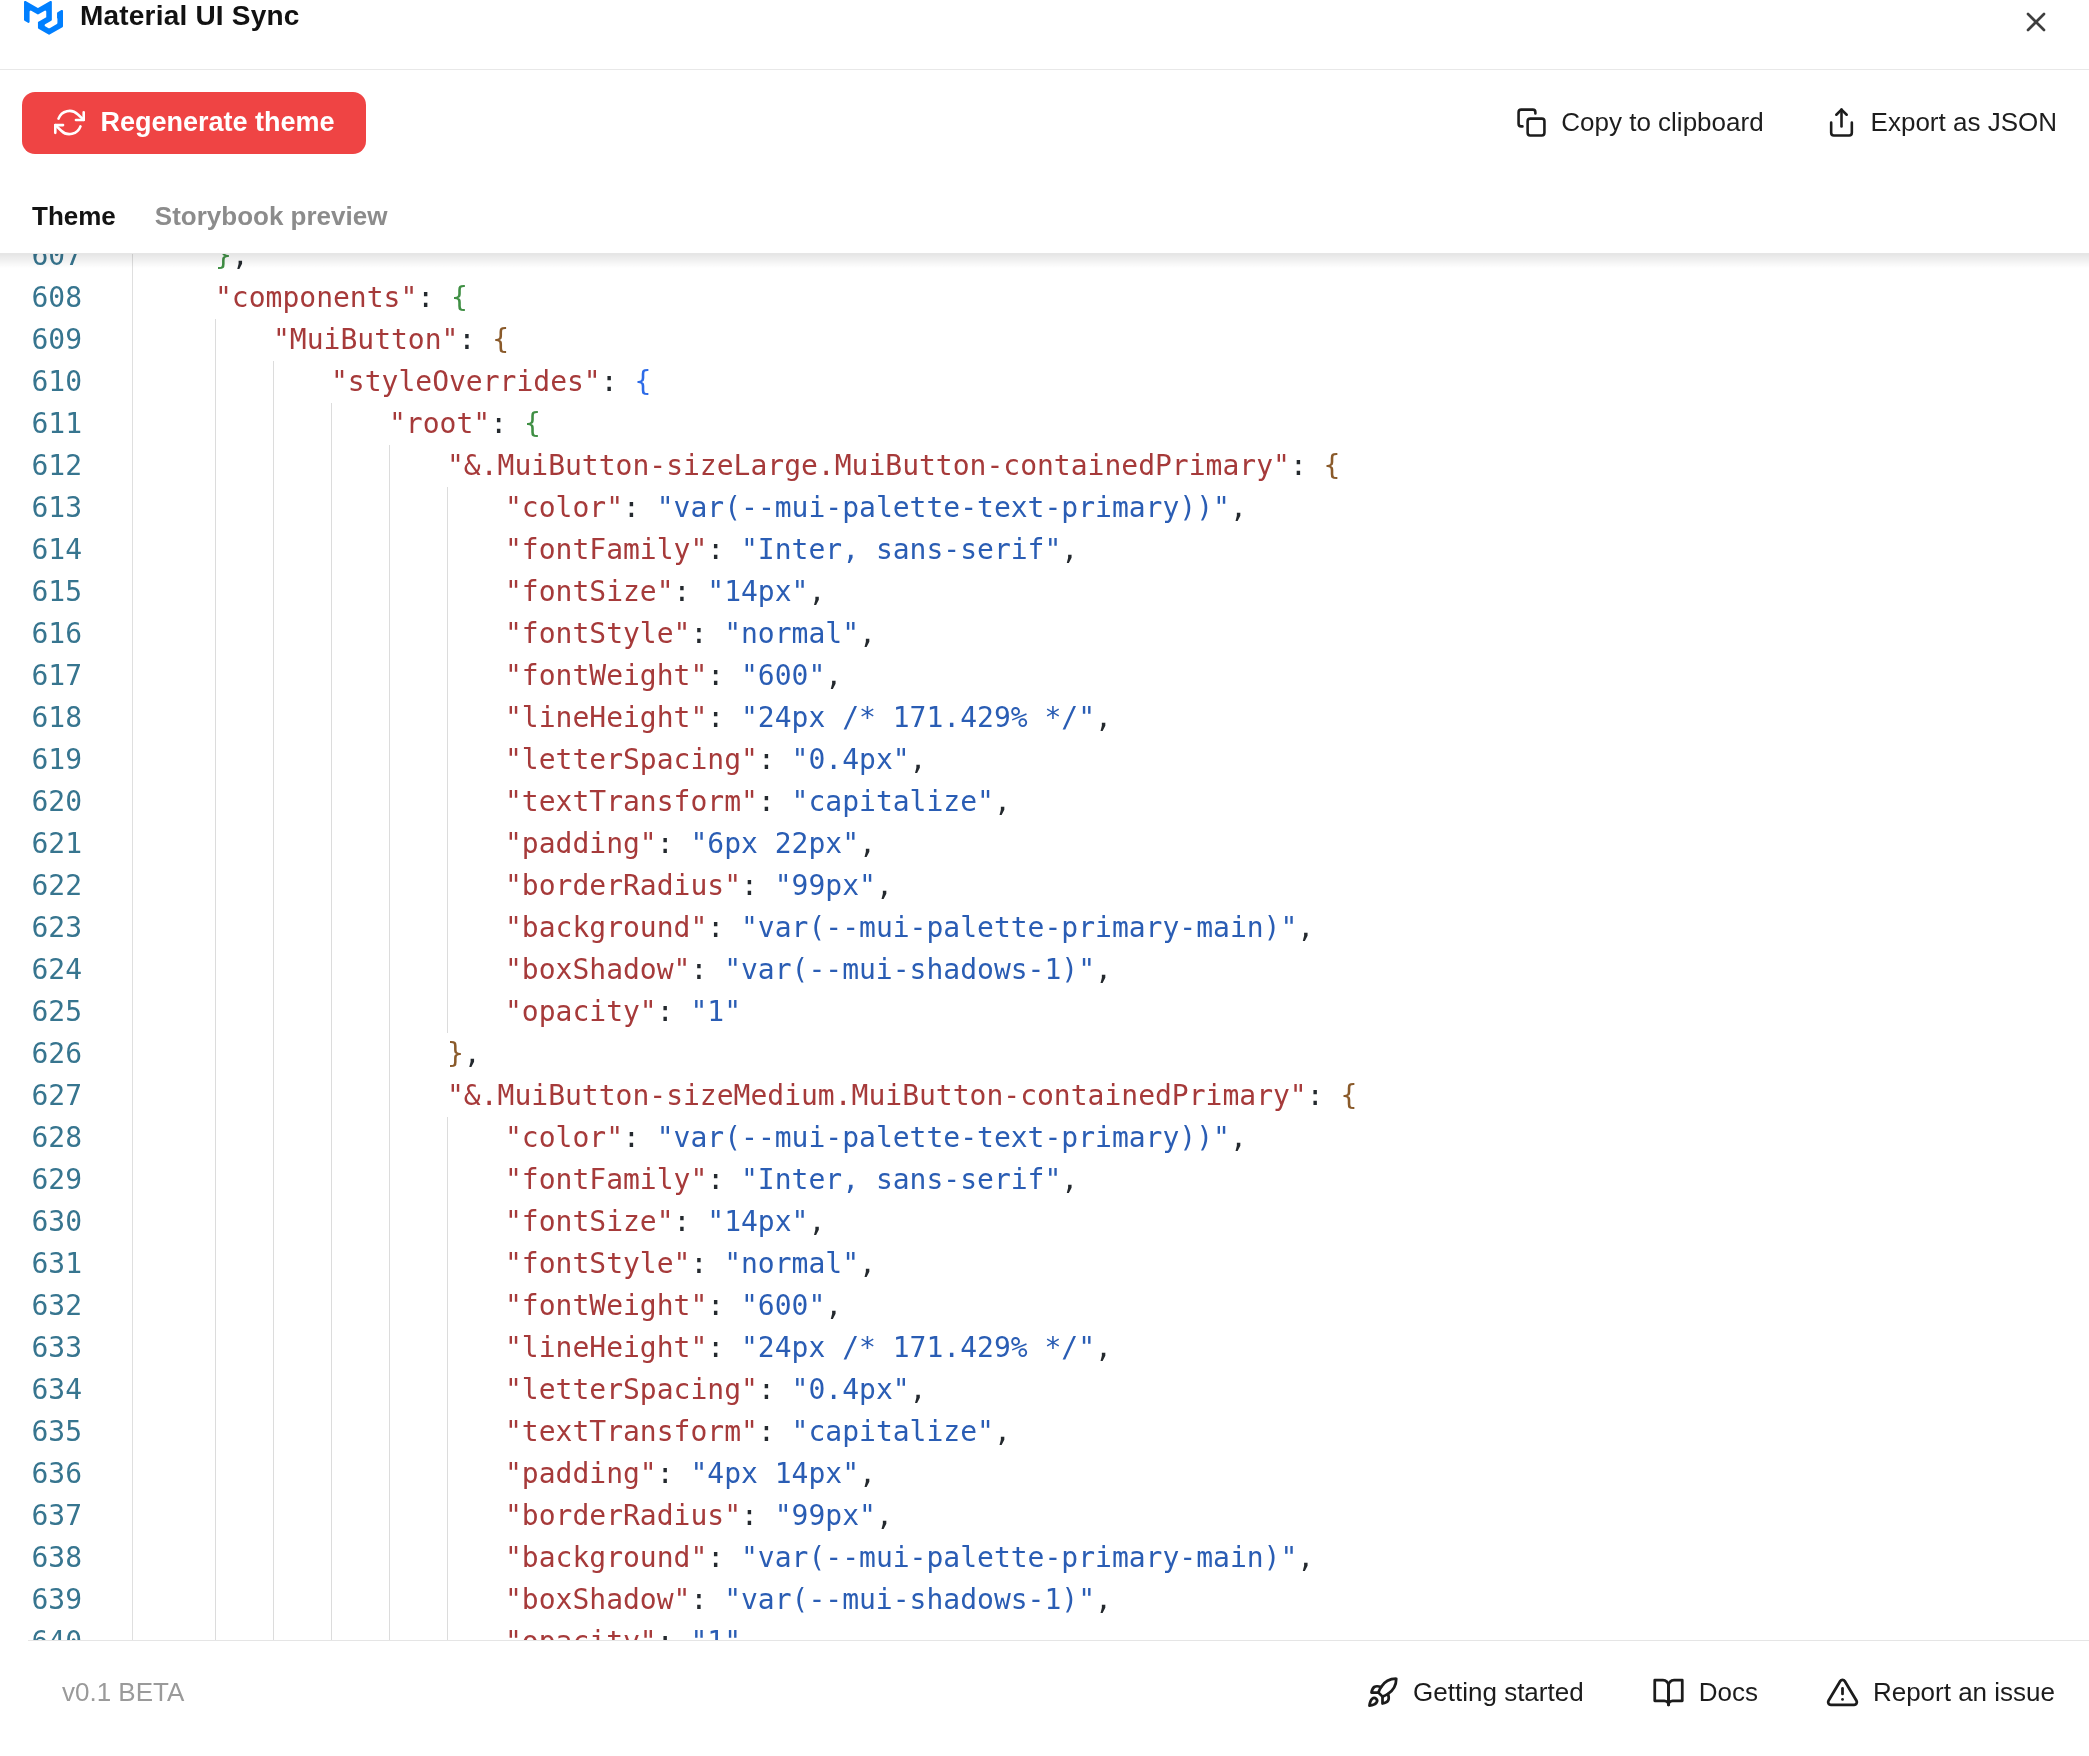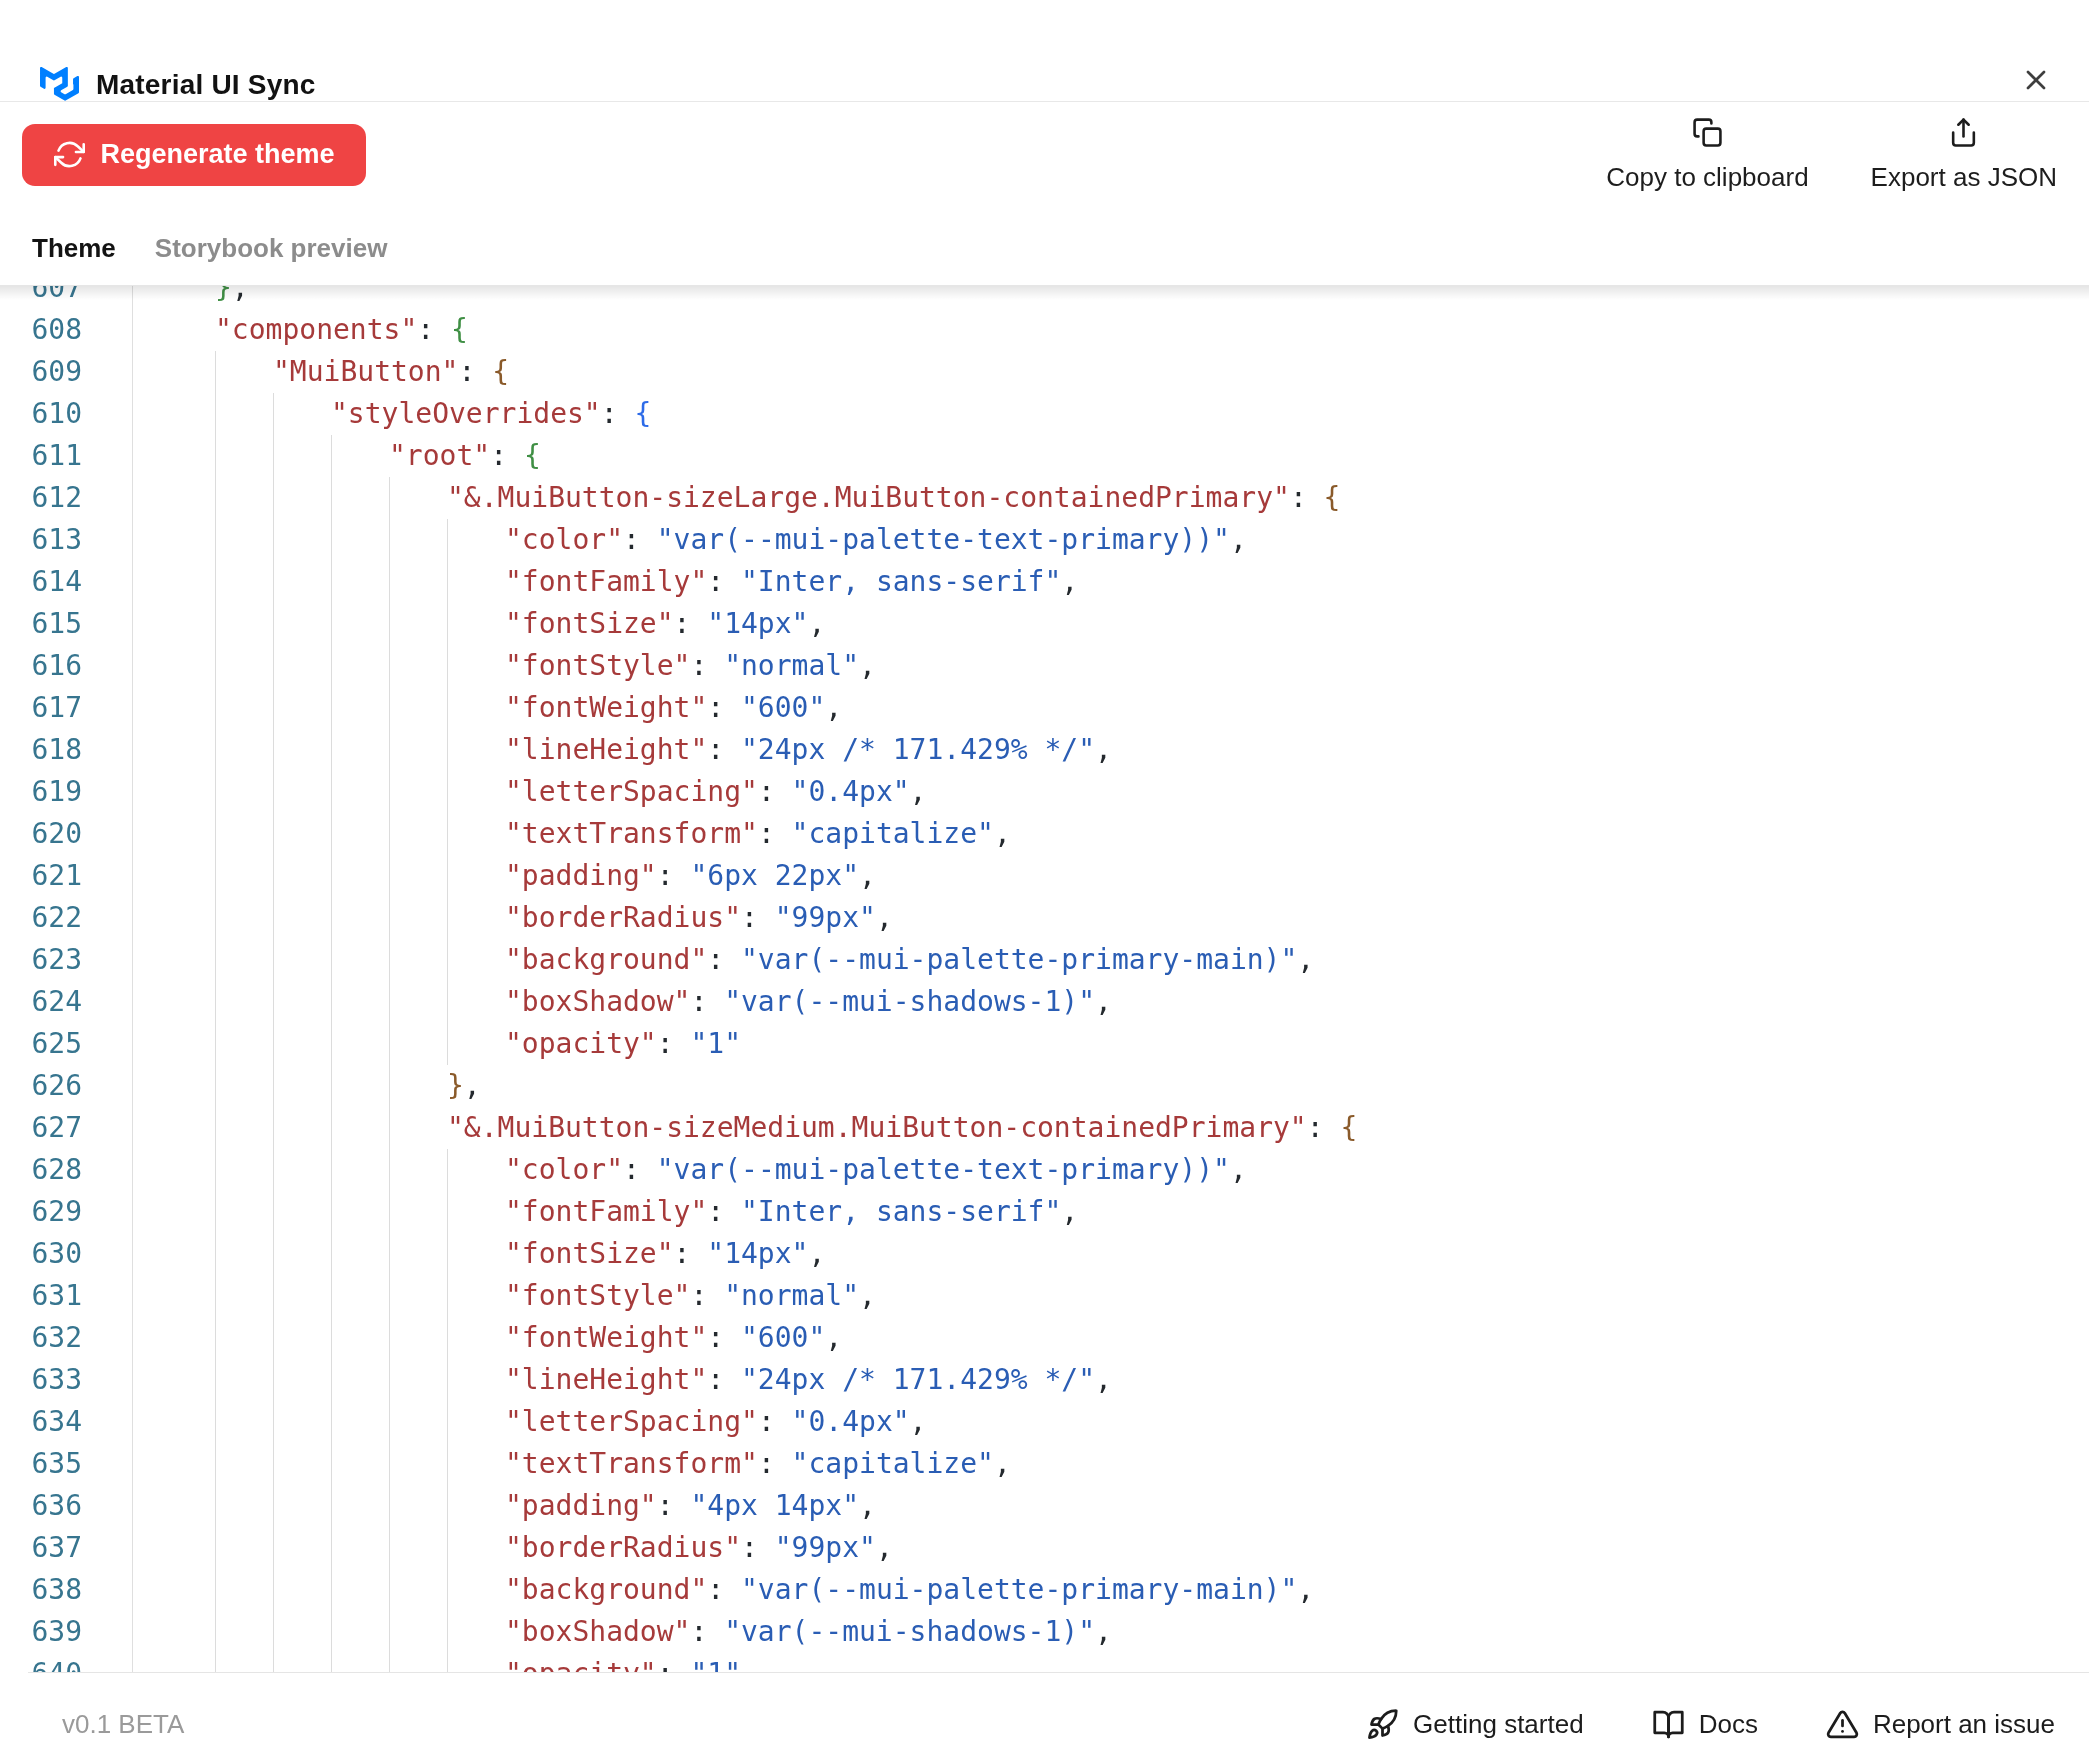--- a/index.html
+++ b/index.html
@@ -3,43 +3,43 @@
 <meta charset="utf-8">
 <style>
   * { box-sizing: border-box; }
   html,body { margin:0; padding:0; background:#fff; }
   .app {
     width:2089px; height:1756px; position:relative; background:#fff;
     font-family:"Liberation Sans", sans-serif; overflow:hidden;
   }
   
   .header {
-    height:102px; display:flex; align-items:flex-end;
-    padding:0 32px 0 40px; border-bottom:0.9px solid #E8E8E8;
+    height:70px; display:flex; align-items:flex-start;
+    padding:0 32px 0 24px; border-bottom:0.9px solid #E8E8E8;
   }
   .logo { width:39px; height:35px; margin-right:17px; flex:0 0 auto; }
   .title { font-size:28px; font-weight:700; color:#121212; letter-spacing:0.2px; }
   .close-btn {
     margin-left:auto; width:43px; height:43px; display:flex; align-items:center;
     justify-content:center; cursor:pointer; background:none; border:none; padding:0;
   }
   .close-btn svg { width:32px; height:32px; stroke:#3E3E3E; }
 
   
   .toolbar { height:105px; display:flex; align-items:center; padding:0 32px 0 22.4px; }
   .regen-btn {
     height:62px; padding:0 32px; border:none; border-radius:13px;
     background:#ef4444; color:#fff; font-family:"Liberation Sans",sans-serif;
     font-size:27px; font-weight:600; display:flex; align-items:center; gap:15px; cursor:pointer;
   }
   .regen-btn svg { width:31px; height:31px; stroke:#fff; }
   .toolbar-right { margin-left:auto; display:flex; align-items:center; gap:62px; }
   .action-btn {
-    display:flex; align-items:center; gap:14px; background:none; border:none; padding:0;
-    font-family:"Liberation Sans",sans-serif; font-size:26px; color:#1D1D1D; cursor:pointer;flex-direction:column;
+    display:flex; align-items:flex-end; gap:14px; background:none; border:none; padding:0;
+    font-family:"Liberation Sans",sans-serif; font-size:26px; color:#1D1D1D; cursor:pointer;
   }
   .action-btn svg { width:31px; height:31px; stroke:#1D1D1D; }
 
   
   .tabs {
     height:79px; display:flex; align-items:center; gap:39px;
     padding:5.6px 32px 0 32px; border-bottom:0.9px solid #E6E6E6;
   }
   .tab { font-size:26px; color:#8C8C8C; cursor:pointer;font-weight:bold; }
   .tab.active { color:#131313; font-weight:700; }

